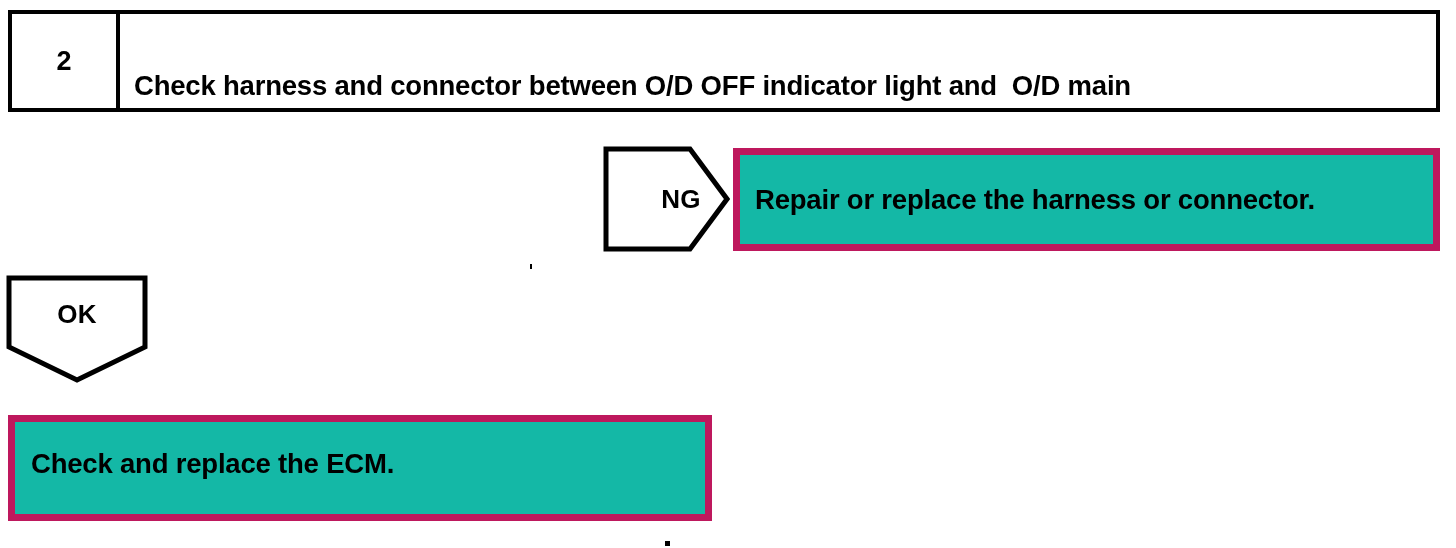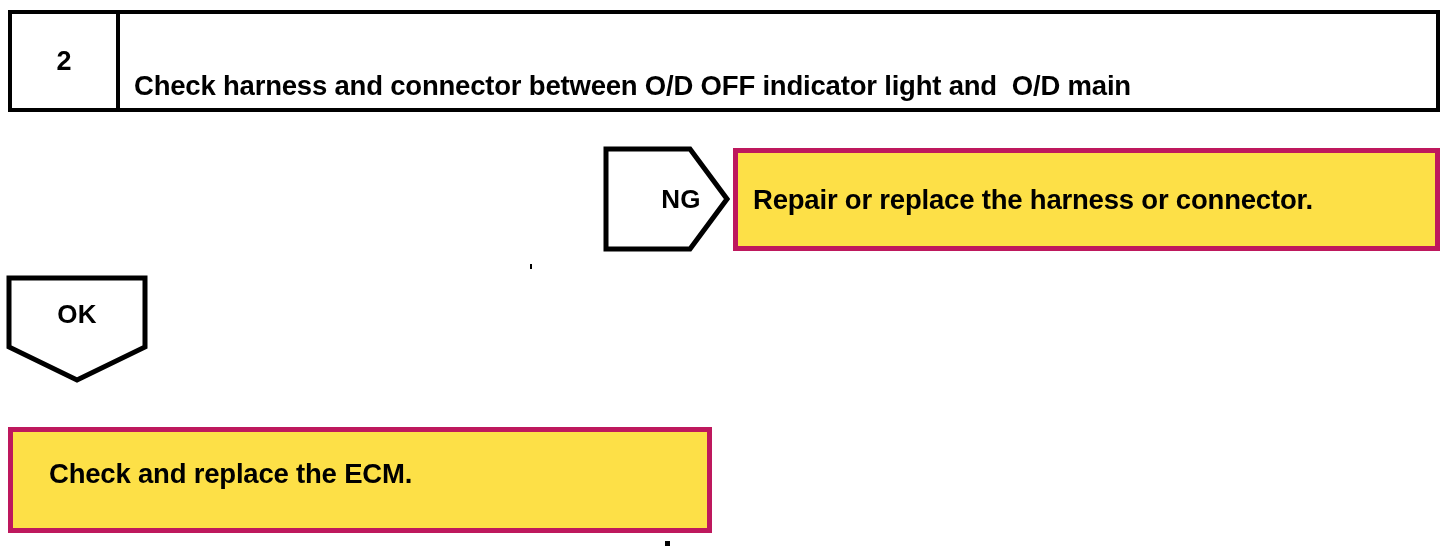--- a/index.html
+++ b/index.html
@@ -85,23 +85,23 @@
     justify-content: center;
     font-size: 26px;
     font-weight: bold;
     letter-spacing: 0.3px;
     margin-left: 33px;
   }
 
   
   .result-box {
     position: absolute;
-    border: 5px solid #be185d;
-    box-sizing: border-box;
-    background: #fde047;
+    border: 7px solid #be185d;
+    box-sizing: border-box;
+    background: #14b8a6;
     display: flex;
     align-items: center;
   }
   .result-box .rb-text {
     font-size: 27.5px;
     font-weight: bold;
     letter-spacing: -0.2px;
     line-height: 32px;
     white-space: pre;
   }
@@ -112,23 +112,22 @@
     width: 707px;
     height: 103px;
     padding-left: 15px;
   }
 
   #ecm-box {
     left: 8px;
     top: 415px;
     width: 704px;
     height: 106px;
-    padding-left: 36px;
+    padding-left: 16px;
     align-items: flex-start;
-    margin-top: 12px;
   }
   #ecm-box .rb-text {
     margin-top: 26px;
   }
 
   
   .arrow-down {
     position: absolute;
     left: 6px;
     top: 275px;

